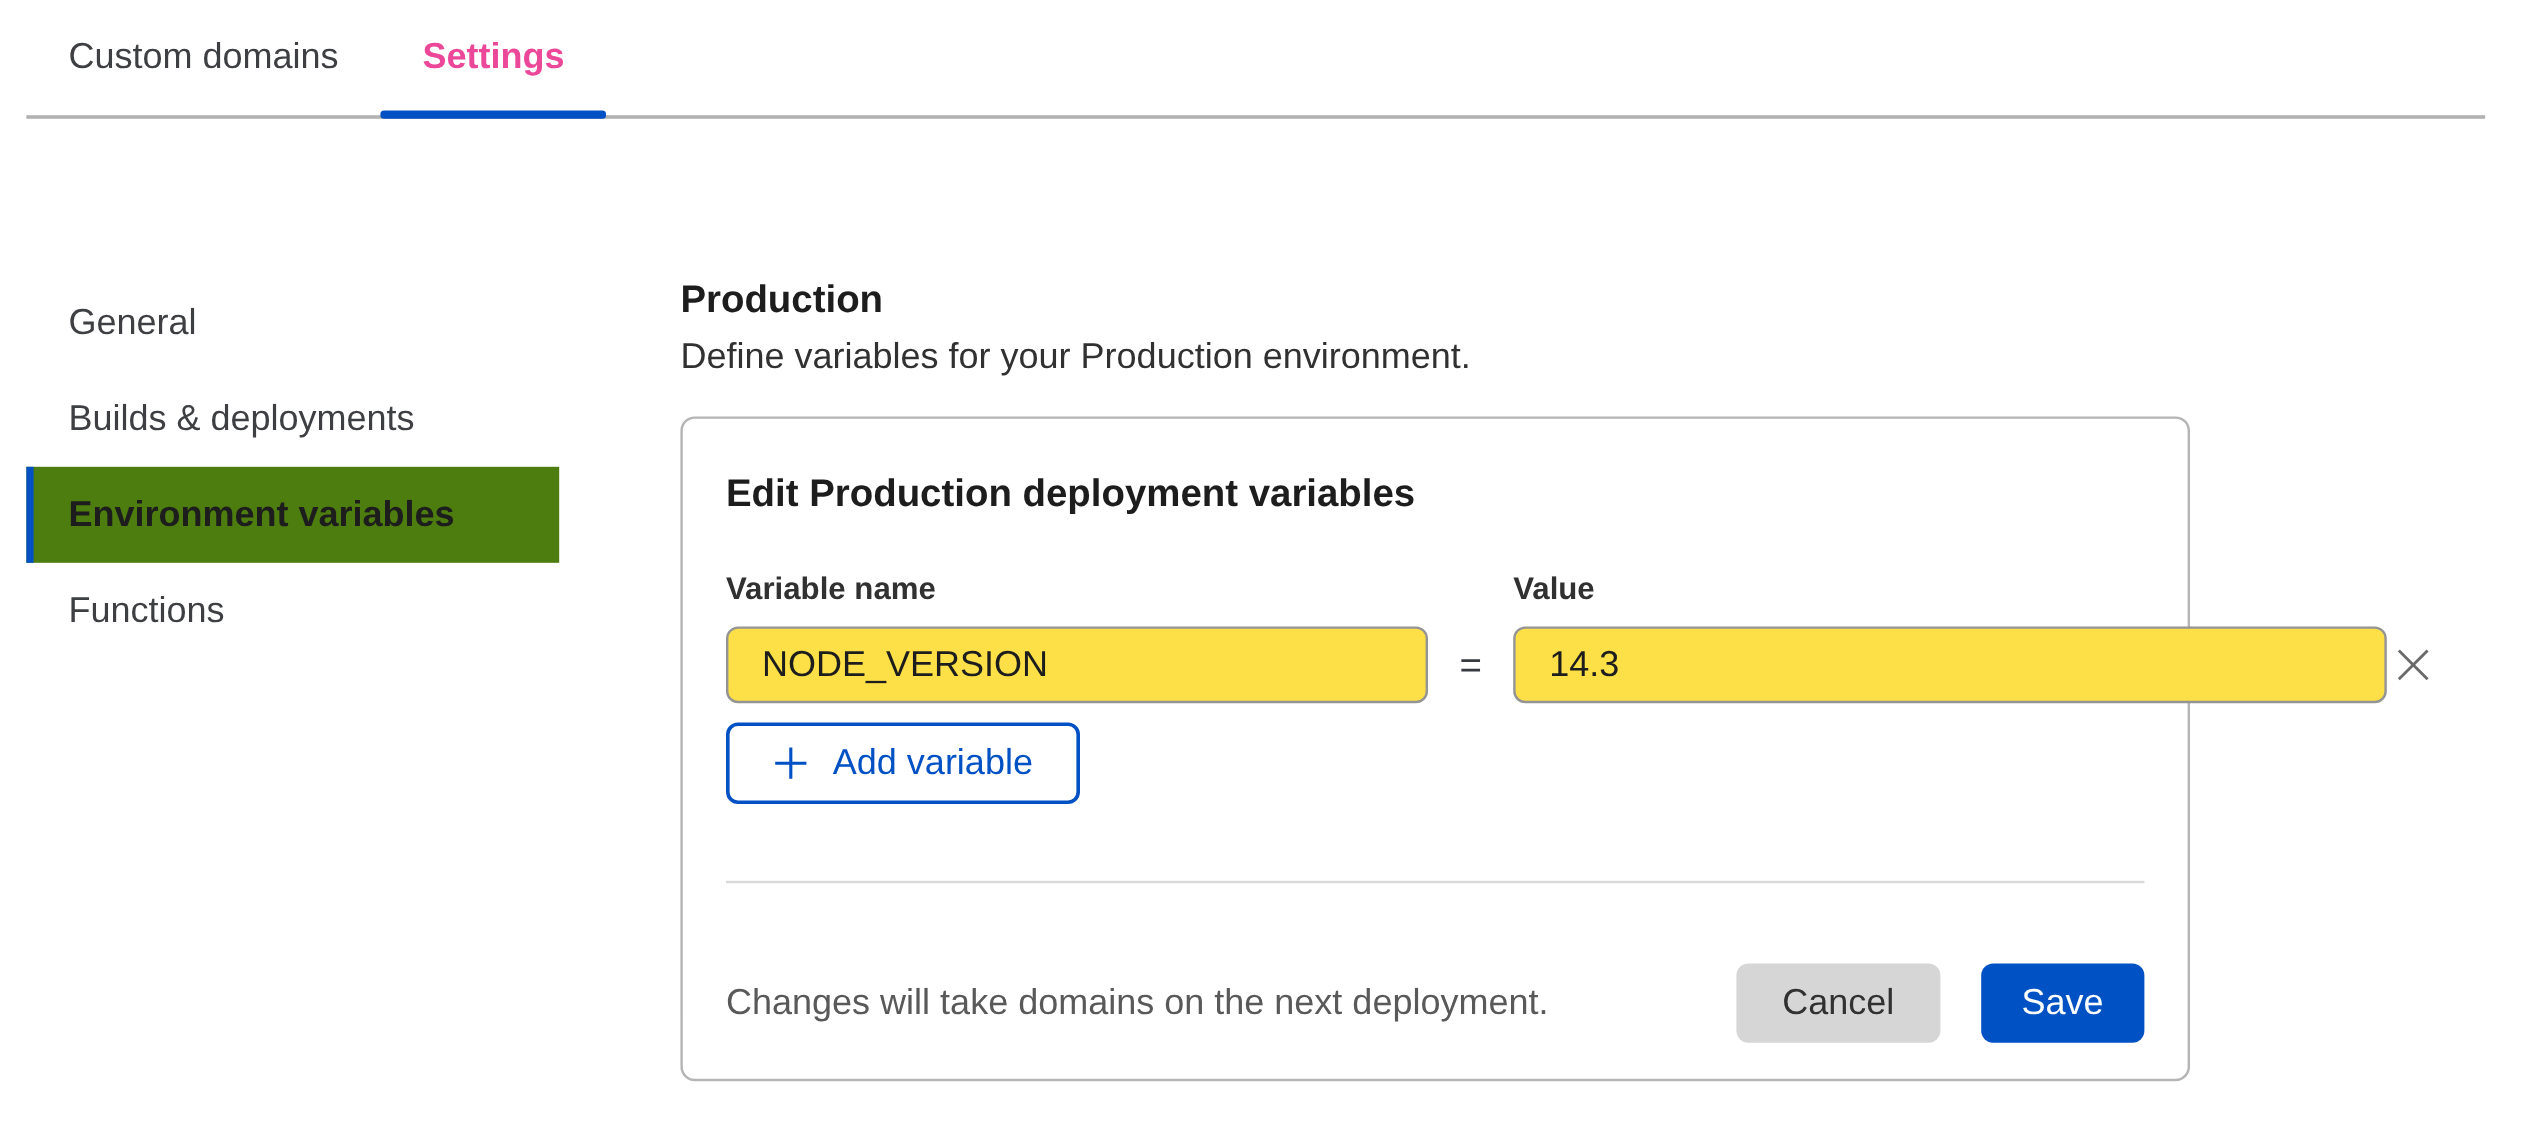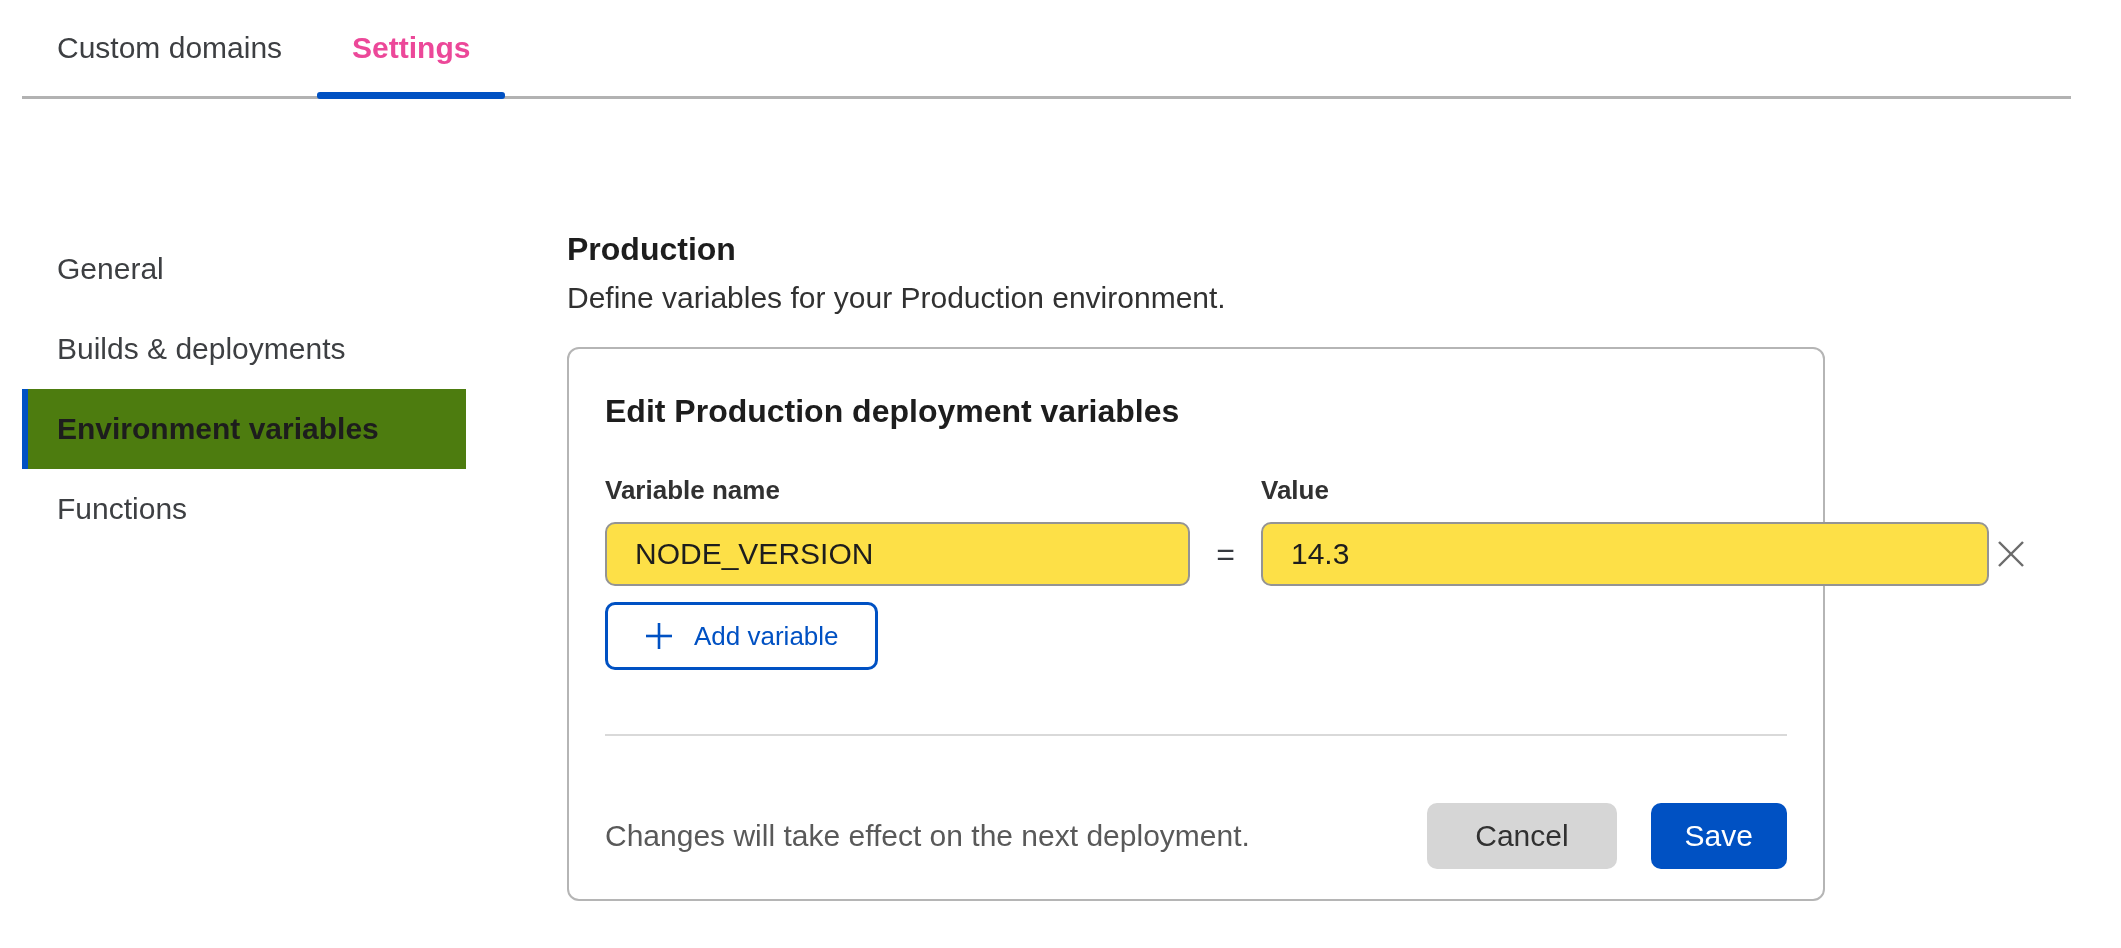--- a/index.html
+++ b/index.html
@@ -136,21 +136,21 @@
     margin-top: 16px;
     height: 68px;
     padding: 0 36px;
     display: inline-flex;
     align-items: center;
     gap: 20px;
     background: #ffffff;
     border: 3px solid #0051c3;
     border-radius: 10px;
     color: #0051c3;
-    font-size: 26px;
+    font-size: 30px;
     font-family: "Liberation Sans", sans-serif;
     cursor: pointer;
   }
 
   .divider { margin-top: 64px; height: 2px; background: #d9d9d9; }
 
   .card-footer {
     margin-top: 67px;
     display: flex;
     justify-content: space-between;
@@ -159,21 +159,21 @@
   .footer-note { font-size: 30px; color: #595959; }
   .footer-actions { display: flex; align-items: center; }
   .btn {
     height: 66px;
     border: none;
     border-radius: 10px;
     font-size: 30px;
     font-family: "Liberation Sans", sans-serif;
     cursor: pointer;
   }
-  .btn-cancel { padding: 0 48px; background: #d6d6d6; color: #313131; }
+  .btn-cancel { padding: 0 38px; background: #d6d6d6; color: #313131; }
   .btn-save { padding: 0 34px; background: #0051c3; color: #ffffff; margin-left: 34px; }
 </style>
 </head>
 <body>
 
 <nav class="tabbar">
   <div class="tab">Custom domains</div>
   <div class="tab active">Settings</div>
 </nav>
 
@@ -220,21 +220,21 @@
             <line x1="15" y1="2" x2="15" y2="28" stroke="#0051c3" stroke-width="2.6"></line>
             <line x1="2" y1="15" x2="28" y2="15" stroke="#0051c3" stroke-width="2.6"></line>
           </svg>
         </span>
         <span>Add variable</span>
       </button>
 
       <div class="divider"></div>
 
       <div class="card-footer">
-        <div class="footer-note">Changes will take effect on the next deployment.</div>
+        <div class="footer-note">Changes will take domains on the next deployment.</div>
         <div class="footer-actions">
           <button class="btn btn-cancel">Cancel</button>
           <button class="btn btn-save">Save</button>
         </div>
       </div>
 
     </section>
   </main>
 </div>
 

